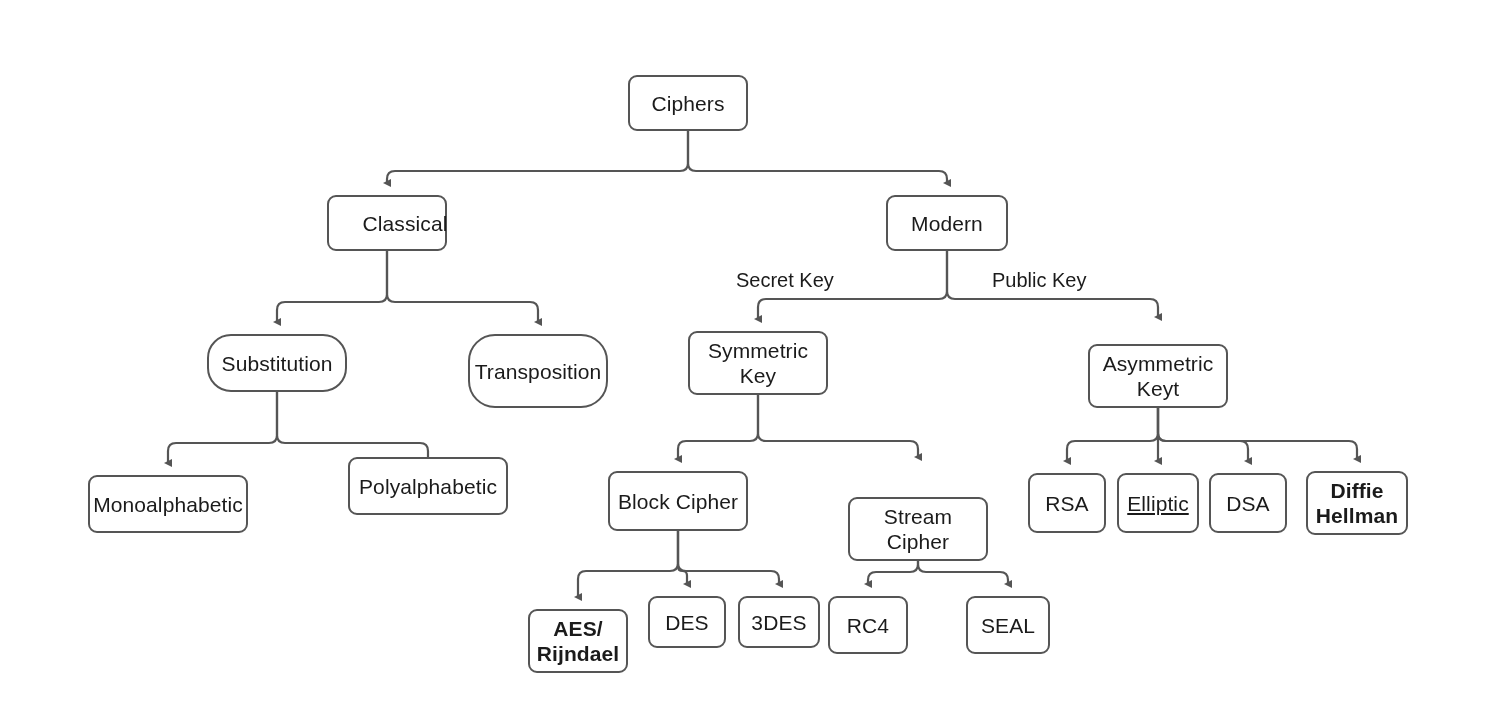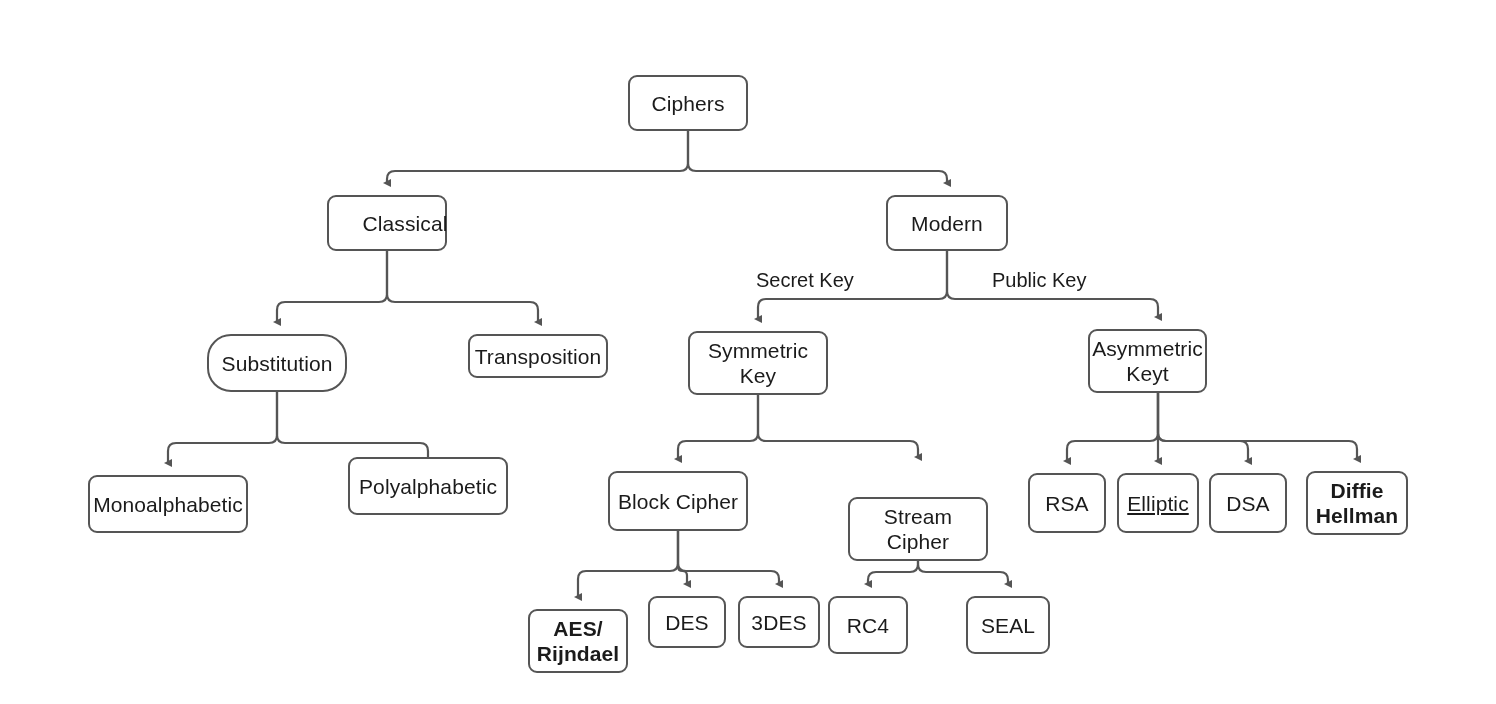--- a/index.html
+++ b/index.html
@@ -76,39 +76,39 @@
         <path d="M918,512 L918,543 Q918,551 910,551 L876,551 Q868,551 868,559 L868,563" marker-end="url(#arrow)"></path>
         <path d="M918,512 L918,543 Q918,551 926,551 L1000,551 Q1008,551 1008,559 L1008,563" marker-end="url(#arrow)"></path>
       </g>
   </svg>
 
   <div id="nodes-layer">
       <div class="node" style="left: 628px; top: 54px; width: 120px; height: 56px;">Ciphers</div>
       <div class="node" style="left: 327px; top: 174px; width: 120px; height: 56px; padding-left: 36px;">Classical</div>
       <div class="node" style="left: 886px; top: 174px; width: 122px; height: 56px;">Modern</div>
       <div class="node" style="left: 207px; top: 313px; width: 140px; height: 58px; border-radius: 24px;">Substitution</div>
-      <div class="node" style="left: 468px; top: 313px; width: 140px; height: 44px;">Transposition</div>
+      <div class="node" style="left: 468px; top: 313px; width: 140px; height: 74px; border-radius: 27px;">Transposition</div>
       <div class="node" style="left: 688px; top: 310px; width: 140px; height: 64px;">Symmetric
 Key</div>
-      <div class="node" style="left: 1088px; top: 308px; width: 119px; height: 64px;">Asymmetric
+      <div class="node" style="left: 1088px; top: 323px; width: 140px; height: 64px;">Asymmetric
 Keyt</div>
       <div class="node" style="left: 88px; top: 454px; width: 160px; height: 58px;">Monoalphabetic</div>
       <div class="node" style="left: 348px; top: 436px; width: 160px; height: 58px;">Polyalphabetic</div>
       <div class="node" style="left: 608px; top: 450px; width: 140px; height: 60px;">Block Cipher</div>
       <div class="node" style="left: 848px; top: 476px; width: 140px; height: 64px;">Stream
 Cipher</div>
       <div class="node" style="left: 1028px; top: 452px; width: 78px; height: 60px;">RSA</div>
       <div class="node" style="left: 1117px; top: 452px; width: 82px; height: 60px; text-decoration: underline;">Elliptic</div>
       <div class="node" style="left: 1209px; top: 452px; width: 78px; height: 60px;">DSA</div>
       <div class="node" style="left: 1306px; top: 450px; width: 102px; height: 64px; font-weight: bold;">Diffie
 Hellman</div>
       <div class="node" style="left: 528px; top: 588px; width: 100px; height: 64px; font-weight: bold;">AES/
 Rijndael</div>
       <div class="node" style="left: 648px; top: 575px; width: 78px; height: 52px;">DES</div>
       <div class="node" style="left: 738px; top: 575px; width: 82px; height: 52px;">3DES</div>
       <div class="node" style="left: 828px; top: 575px; width: 80px; height: 58px;">RC4</div>
       <div class="node" style="left: 966px; top: 575px; width: 84px; height: 58px;">SEAL</div>
     </div>
   <div id="labels-layer">
-      <div class="edge-label" style="left: 756px; top: 248px; text-align: center;">Secret Key</div>
+      <div class="edge-label" style="left: 736px; top: 248px; text-align: center;">Secret Key</div>
       <div class="edge-label" style="left: 992px; top: 248px;">Public Key</div>
     </div>
 </div>
 
 </body></html>

